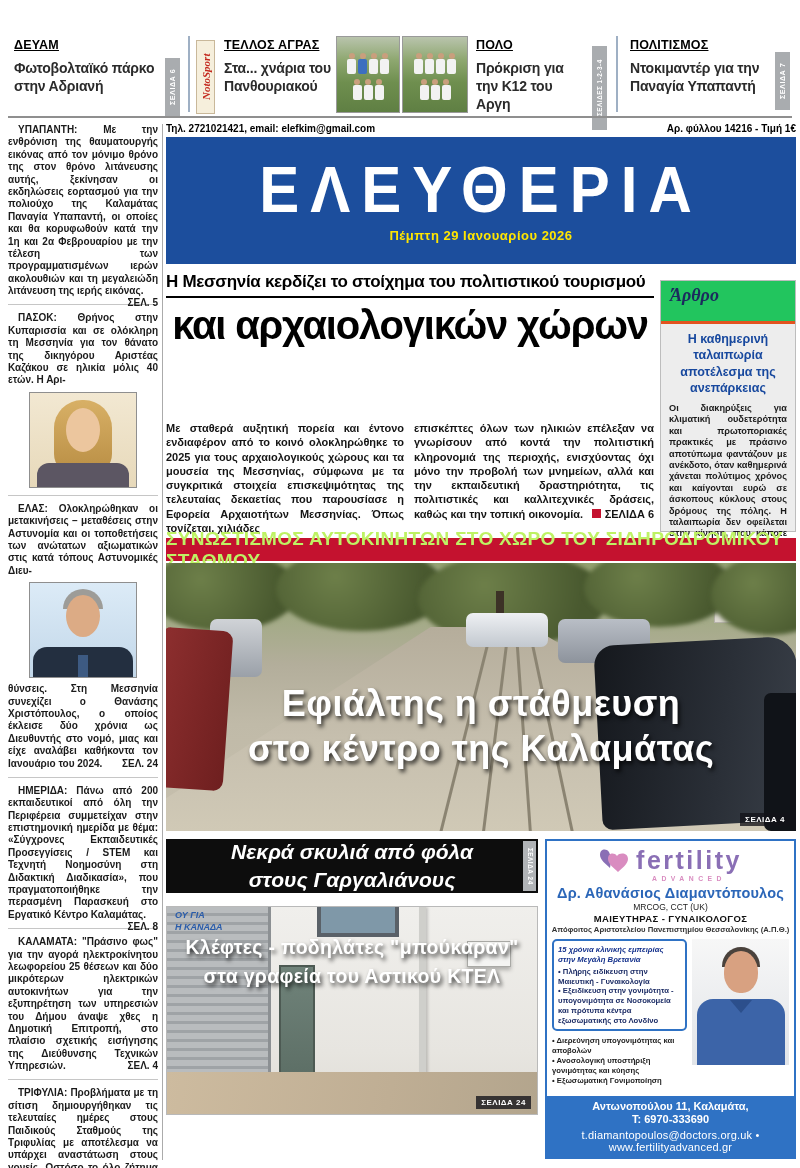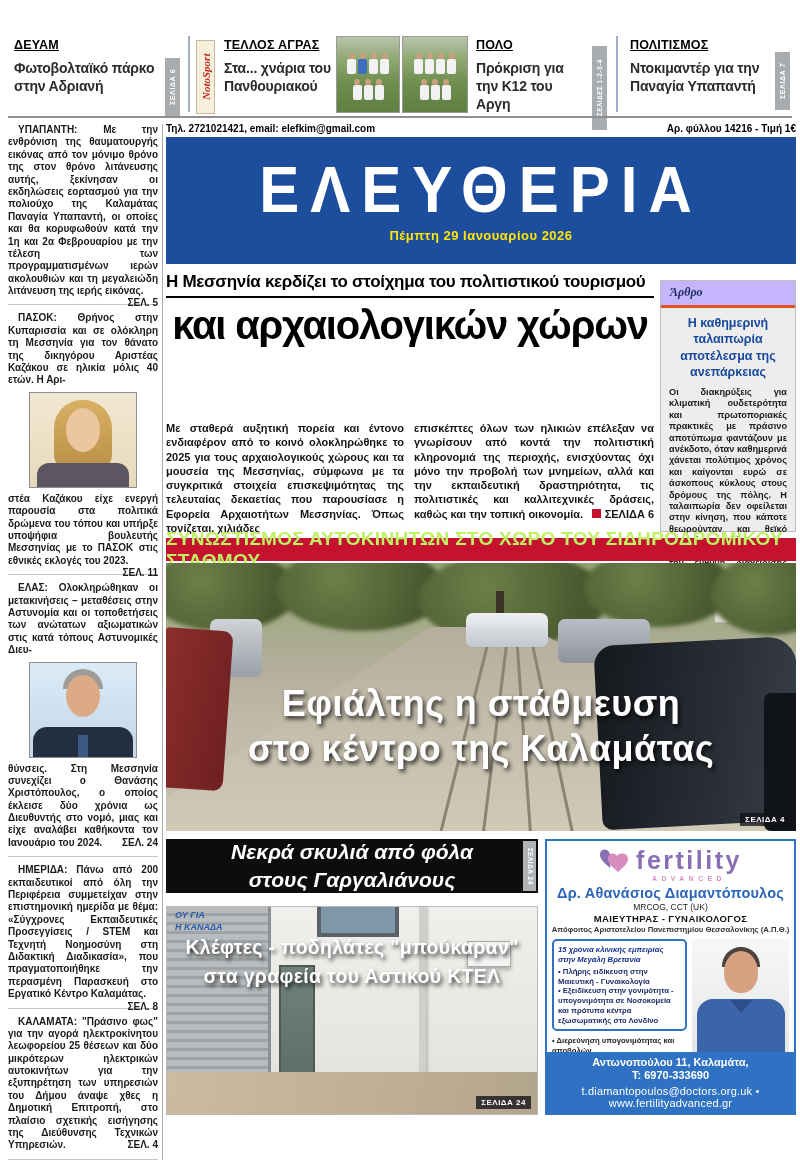--- a/index.html
+++ b/index.html
@@ -62,21 +62,21 @@
   .kicker { position:absolute; left:166px; top:272px; width:488px; font-size:17px; font-weight:bold; letter-spacing:-0.3px; padding-bottom:4px; border-bottom:2px solid #000; color:#000; }
   .headline { position:absolute; left:166px; top:301px; width:488px; text-align:center; font-size:40px; font-weight:bold; letter-spacing:-1.2px; line-height:1.22; color:#000; }
   .bodycol { position:absolute; top:421px; font-size:11px; font-weight:bold; line-height:1.3; text-align:justify; color:#141414; }
   .bodycol1 { left:166px; width:238px; }
   .bodycol2 { left:414px; width:240px; }
   .redsq { display:inline-block; width:9px; height:9px; background:#c4122f; margin-right:4px; }
   .bodyref { float:right; font-weight:bold; }
 
   
   .opinion { position:absolute; left:660px; top:280px; width:136px; height:252px; background:#ededed; border:1px solid #bdbdbd; }
-  .op-label { font-family:"Liberation Serif", serif; font-style:italic; font-weight:bold; font-size:12px; color:#1b2a5e; padding:4px 9px 5px; background:#c4b5fd; }
+  .op-label { font-family:"Liberation Serif", serif; font-style:italic; font-weight:bold; font-size:18px; color:#1b2a5e; padding:4px 9px 15px; background:#22c55e; }
   .op-rule { height:3px; background:#e2531f; margin-bottom:7px; }
   .op-title { color:#17489e; font-weight:bold; font-size:12.5px; line-height:1.3; text-align:center; padding:0 8px 7px; }
   .op-body { font-size:9.2px; line-height:1.24; text-align:justify; padding:0 8px; font-weight:bold; color:#1c1c1c; }
   .op-ref { margin:7px 9px 0; border-top:1px solid #9a9a9a; padding-top:3px; text-align:right; font-style:italic; font-weight:bold; font-size:10.5px; }
 
   
   .redbanner { position:absolute; left:166px; top:538px; width:630px; height:23px; background:#c4122f; color:#bef264; font-weight:bold; font-size:19px; display:flex; align-items:center; justify-content:center; letter-spacing:0.3px; }
   .bigphoto { position:absolute; left:166px; top:563px; width:630px; height:268px; overflow:hidden; background:linear-gradient(#93a06e 0%, #a2aa85 20%, #b3ae9b 38%, #c0baa8 60%, #c7c0ae 100%); }
   .tree { position:absolute; border-radius:50%; background:radial-gradient(circle at 35% 35%, #6d7f49, #49592f 72%); filter:blur(2px); }
   .sky { position:absolute; border-radius:50%; background:#d7dbd8; filter:blur(6px); }
@@ -97,21 +97,21 @@
   .shutter { position:absolute; left:0; top:0; width:104px; height:168px; background:repeating-linear-gradient(180deg, #b9bcbe 0 6px, #9fa3a6 6px 9px); border-right:3px solid #8c9093; }
   .kwindow { position:absolute; left:150px; top:0; width:82px; height:30px; background:#7f98a8; border:4px solid #5a6168; border-top:none; }
   .kdoor { position:absolute; left:112px; top:58px; width:36px; height:112px; background:linear-gradient(#70837a,#5d6f66); border:2px solid #4d5a53; }
   .kpipe { position:absolute; left:252px; top:0; width:7px; height:170px; background:#cfcfcb; box-shadow:2px 0 3px rgba(0,0,0,0.18); }
   .kac { position:absolute; left:300px; top:34px; width:44px; height:26px; background:#f4f4f2; border:1px solid #a9a9a5; box-shadow:0 3px 4px rgba(0,0,0,0.25); }
   .kwalk { position:absolute; left:0; bottom:0; width:100%; height:42px; background:linear-gradient(100deg, #cdbb9f, #bfae94 60%, #b3a58d); }
   .ksign { position:absolute; left:8px; top:3px; color:#2a5caa; font-weight:bold; font-style:italic; font-size:9px; line-height:1.3; }
   .ovl-ktel { top:26px; font-size:19.5px; line-height:1.5; letter-spacing:0.3px; }
 
   
-  .ad { position:absolute; left:545px; top:839px; width:251px; height:276px; background:#fff; border:2px solid #2f72c4; }
+  .ad { position:absolute; left:545px; top:839px; width:251px; height:320px; background:#fff; border:2px solid #2f72c4; }
   .ad-logo-row { display:flex; align-items:flex-start; justify-content:center; gap:7px; margin-top:7px; }
   .ad-brandwrap { display:flex; flex-direction:column; align-items:center; }
   .ad-brand { font-size:25px; color:#8a6fb5; letter-spacing:2.5px; font-weight:bold; line-height:1; }
   .ad-brand-sub { color:#d98cc0; font-size:6.8px; letter-spacing:4.5px; font-weight:bold; margin-top:2px; }
   .ad-doctor { text-align:center; color:#2b66b8; font-weight:bold; font-size:14.5px; margin-top:3px; letter-spacing:0.2px; }
   .ad-creds { text-align:center; font-size:8.5px; font-weight:normal; color:#222; margin-top:1px; }
   .ad-spec { text-align:center; font-size:9.5px; font-weight:bold; letter-spacing:0.4px; margin-top:1px; }
   .ad-edu { text-align:center; font-size:7.7px; font-weight:bold; color:#333; margin-top:1px; }
   .ad-mid { display:flex; margin-top:5px; padding:0 5px; height:126px; }
   .ad-left { width:57%; }
@@ -181,22 +181,20 @@
   </div>
 
   <div class="brief">
     <p><span>ΠΑΣΟΚ:</span>
        <span>Θρήνος στην Κυπαρισσία και σε ολόκληρη τη Μεσσηνία για τον θάνατο της δικηγόρου Αριστέας Καζάκου σε ηλικία μόλις 40 ετών. Η Αρι-</span></p>
     <div class="portrait p-woman">
       <div class="hair"></div>
         <div class="face"></div>
         <div class="shoulders"></div>
     </div>
-    <p class="cont"><span>στέα Καζάκου είχε ενεργή παρουσία στα πολιτικά δρώμενα του τόπου και υπήρξε υποψήφια βουλευτής Μεσσηνίας με το ΠΑΣΟΚ στις εθνικές εκλογές του 2023.</span>
-       <span class="bpage">ΣΕΛ. 11</span></p>
   </div>
 
   <div class="brief">
     <p><span>ΕΛΑΣ:</span>
        <span>Ολοκληρώθηκαν οι μετακινήσεις – μεταθέσεις στην Αστυνομία και οι τοποθετήσεις των ανώτατων αξιωματικών στις κατά τόπους Αστυνομικές Διευ-</span></p>
     <div class="portrait p-officer">
       <div class="hair"></div>
         <div class="face"></div>
         <div class="uniform"></div>
         <div class="tie"></div>

